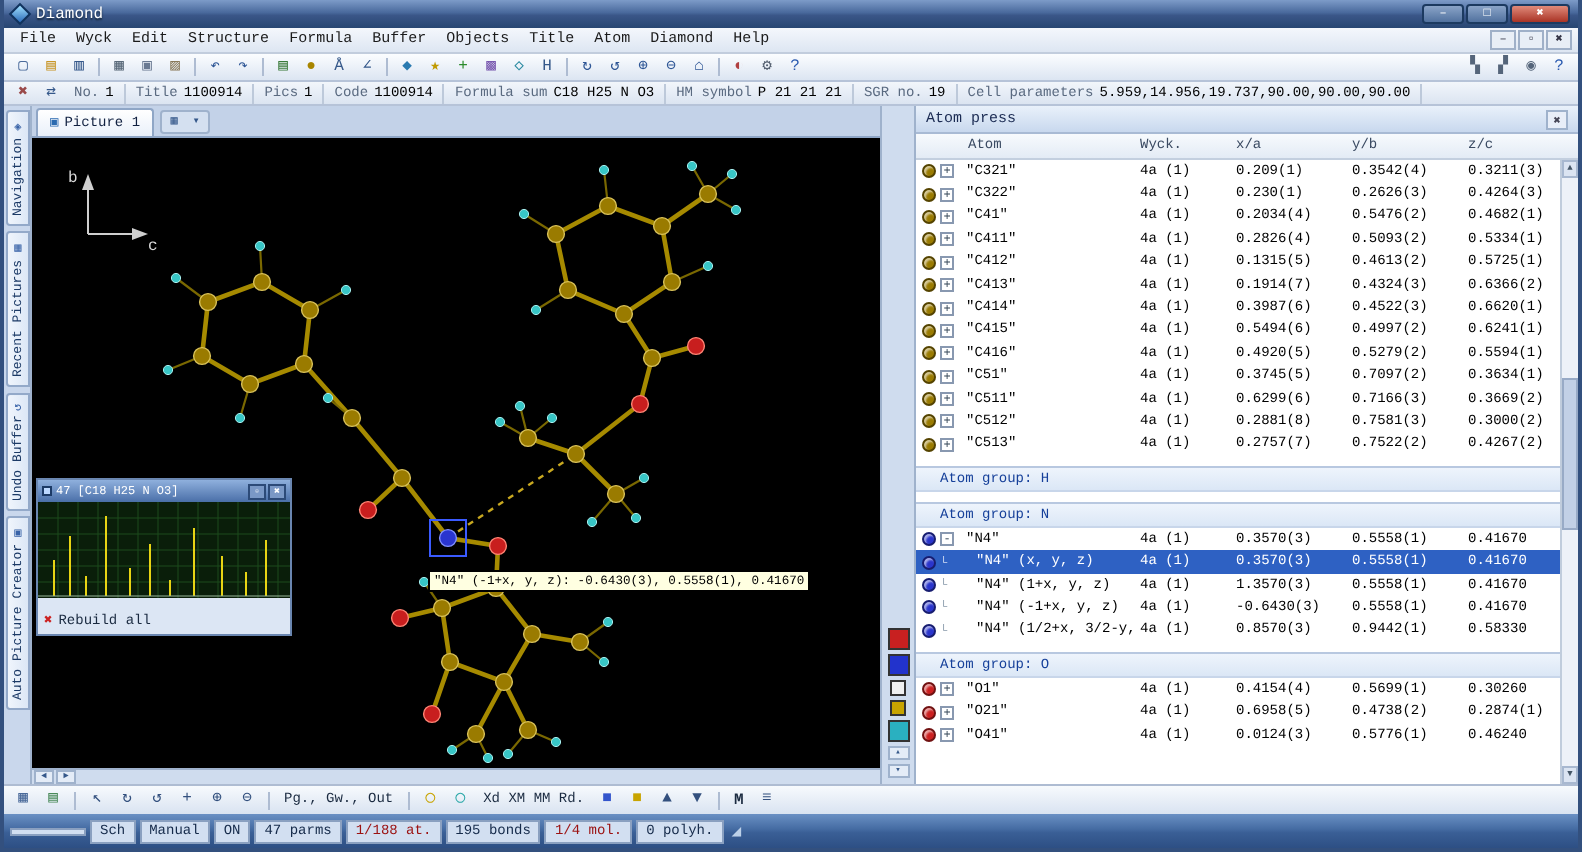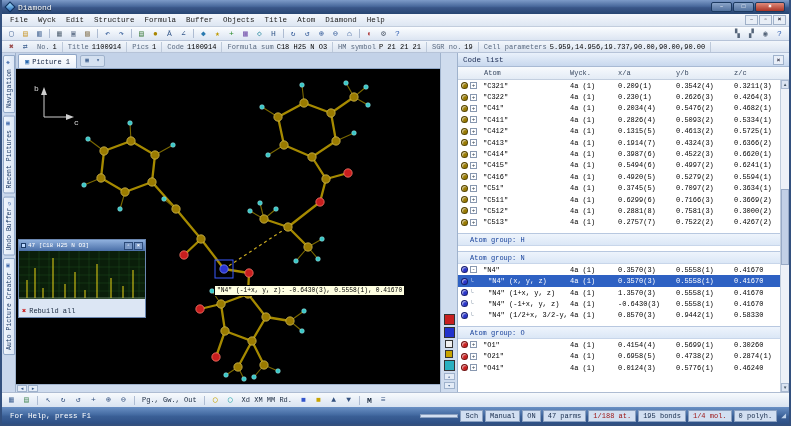--- a/index.html
+++ b/index.html
@@ -391,21 +391,21 @@
           <span class="swatch sm" style="background: rgb(240, 240, 240);"></span>
           <span class="swatch sm" style="background: rgb(200, 164, 0);"></span>
           <span class="swatch" style="background: rgb(42, 176, 192);"></span>
         </span>
       <span class="spin">▴</span>
       <span class="spin">▾</span>
     </div>
 
     <div class="right">
       <div class="panel-hdr">
-        <span>Code list</span>
+        <span>Atom press</span>
         <span class="panel-x">✖</span>
       </div>
       <div class="al-colhead">
         <span></span>
         <span>Atom</span>
         <span>Wyck.</span>
         <span>x/a</span>
         <span>y/b</span>
         <span>z/c</span>
       </div>
@@ -682,21 +682,20 @@
         <span class="tb-icon" style="color: rgb(200, 164, 0);">■</span>
         <span class="tb-icon" style="color: rgb(51, 80, 126);">▲</span>
         <span class="tb-icon" style="color: rgb(51, 80, 126);">▼</span>
         <span class="tb-sep"></span>
         <span class="bt-text bold">M</span>
         <span class="tb-icon" style="color: rgb(51, 80, 126);">≡</span>
       </span>
   </div>
 
   <div class="statusbar">
-    <span class="sb-help">For Help, press F1</span>
     <span id="sb-segs" style="display:flex;gap:2px;align-items:center">
         <span class="sb-seg" style="min-width: 38px;"></span>
         <span class="sb-seg">Sch</span>
         <span class="sb-seg">Manual</span>
         <span class="sb-seg">ON</span>
         <span class="sb-seg">47 parms</span>
         <span class="sb-seg red">1/188 at.</span>
         <span class="sb-seg">195 bonds</span>
         <span class="sb-seg red">1/4 mol.</span>
         <span class="sb-seg">0 polyh.</span>

